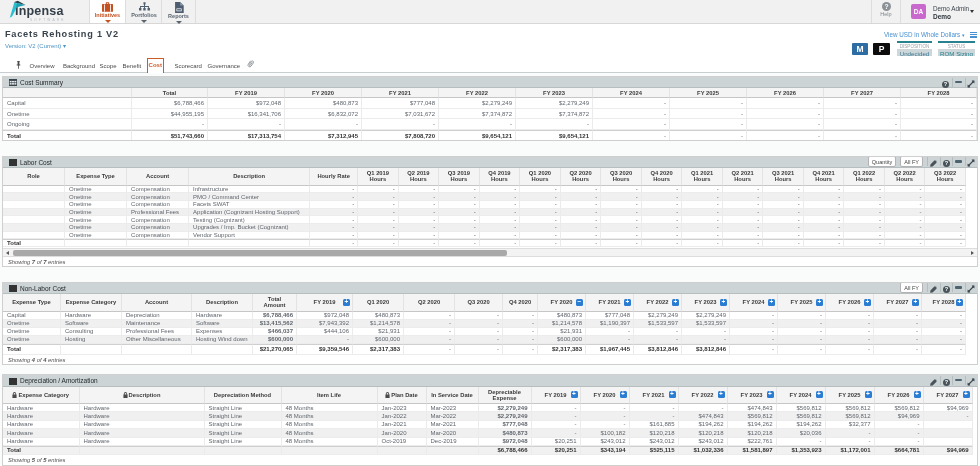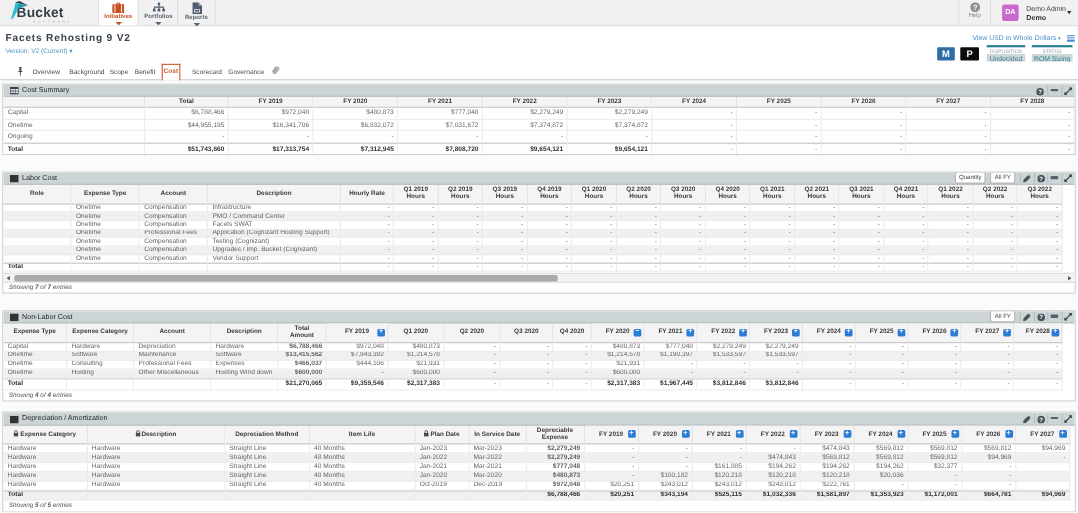--- a/index.html
+++ b/index.html
@@ -43,21 +43,21 @@
 tr.trow td.dash{font-weight:normal;color:#777}
 .showing{position:absolute;left:5px;font-size:5.8px;font-style:italic;color:#555}
 .tg{position:absolute;right:2px;top:50%;margin-top:-3.5px;width:7px;height:7px;background:#2b7cd3;border-radius:1.5px;color:#fff;font-size:6.5px;line-height:6.5px;font-weight:bold;text-align:center}
 th.rel{position:relative}
 </style>
 </head>
 <body>
 <div id="app">
   <div id="nav">
 
-    <div class="abs" style="left:15px;top:4px;font-size:12.5px;font-weight:bold;color:#333e48;letter-spacing:0.2px">Bucket</div>
+    <div class="abs" style="left:15px;top:4px;font-size:12.5px;font-weight:bold;color:#333e48;letter-spacing:0.2px">Inpensa</div>
     <svg class="abs" style="left:9px;top:0" width="18" height="19" viewBox="0 0 18 19">
       <polygon points="0.8,17.8 5.2,2.8 9.8,3.6 3.2,16.2" fill="#2bbfd1"></polygon>
       <polygon points="4.6,2.3 16.5,4.9 8.8,0.8" fill="#2f3e4a"></polygon>
       <polygon points="8.2,3.1 16.5,4.9 6.8,7.6" fill="#1d9fb2"></polygon>
     </svg>
     <div class="abs" style="left:30px;top:18px;font-size:3.2px;color:#b3b9be;letter-spacing:2.2px">SOFTWARE</div>
 
     <div class="navitem active" style="left:89px;width:37px;border-left:1px solid #ddd;border-right:1px solid #ddd">
       <svg width="11" height="10" viewBox="0 0 16 14">
           <path fill="#c4511f" d="M5.5 2.5V1c0-.5.4-1 1-1h3c.6 0 1 .5 1 1v1.5H15c.6 0 1 .4 1 1V13c0 .6-.4 1-1 1H1c-.6 0-1-.4-1-1V3.5c0-.6.4-1 1-1h4.5zm1.5 0h2V1.5H7v1zM3 3.5v10h1.2v-10H3zm8.8 0v10H13v-10h-1.2z"></path>
@@ -89,21 +89,21 @@
           <text x="5" y="7.6" text-anchor="middle" font-size="7.5" font-weight="bold" fill="#fff">?</text>
         </svg>
       <div class="nlab" style="font-weight:normal;color:#7d858c;font-size:5.5px">Help</div>
     </div>
     <div class="abs" style="left:911px;top:4px;width:15px;height:15px;background:#ca69cd;border-radius:2px;color:#fff;font-size:6.5px;font-weight:bold;text-align:center;line-height:15px">DA</div>
     <div class="abs" style="left:933px;top:4.5px;font-size:6.3px;color:#3c444c;white-space:nowrap">Demo Admin</div>
     <div class="abs" style="left:933px;top:12.5px;font-size:6.5px;font-weight:bold;color:#2d343b">Demo</div>
     <div class="abs" style="left:970px;top:10px;width:0;height:0;border-left:2.8px solid transparent;border-right:2.8px solid transparent;border-top:3.2px solid #333"></div>
   </div>
   <div id="titlerow">
-    <div id="ptitle">Facets Rehosting 9 V2</div>
+    <div id="ptitle">Facets Rehosting 1 V2</div>
     <div id="pver">Version: V2 (Current) <span style="font-size:6px">▾</span></div>
     <div class="abs" style="left:884px;top:7px;font-size:6.3px;color:#4a90d0;white-space:nowrap">View USD in Whole Dollars <span style="font-size:5px">▾</span></div>
     <div class="abs" style="left:969.5px;top:7.5px;width:7.5px;height:7px">
       <div style="height:1.3px;background:#4a90d0;margin-bottom:1.1px"></div>
       <div style="height:1.3px;background:#4a90d0;margin-bottom:1.1px"></div>
       <div style="height:1.3px;background:#4a90d0"></div>
     </div>
     <div class="abs" style="left:852px;top:19px;width:16px;height:12px;background:#2e6da4;border-radius:1px;color:#fff;font-size:8.5px;font-weight:bold;text-align:center;line-height:12px">M</div>
     <div class="abs" style="left:873px;top:19px;width:17px;height:12px;background:#0c0c0c;border-radius:1px;color:#fff;font-size:8.5px;font-weight:bold;text-align:center;line-height:12px">P</div>
     <div class="abs" style="left:897px;top:16.5px;width:35px;height:2px;background:#27818e"></div>

